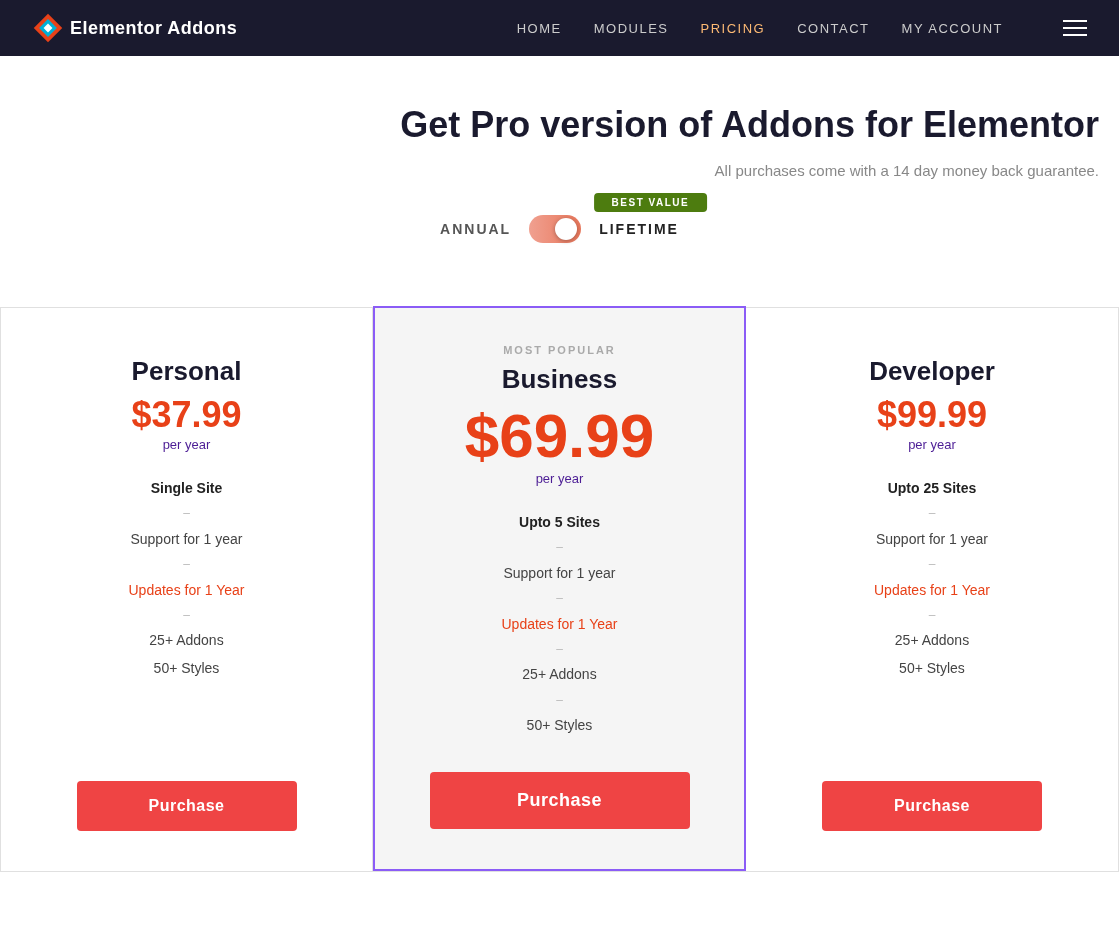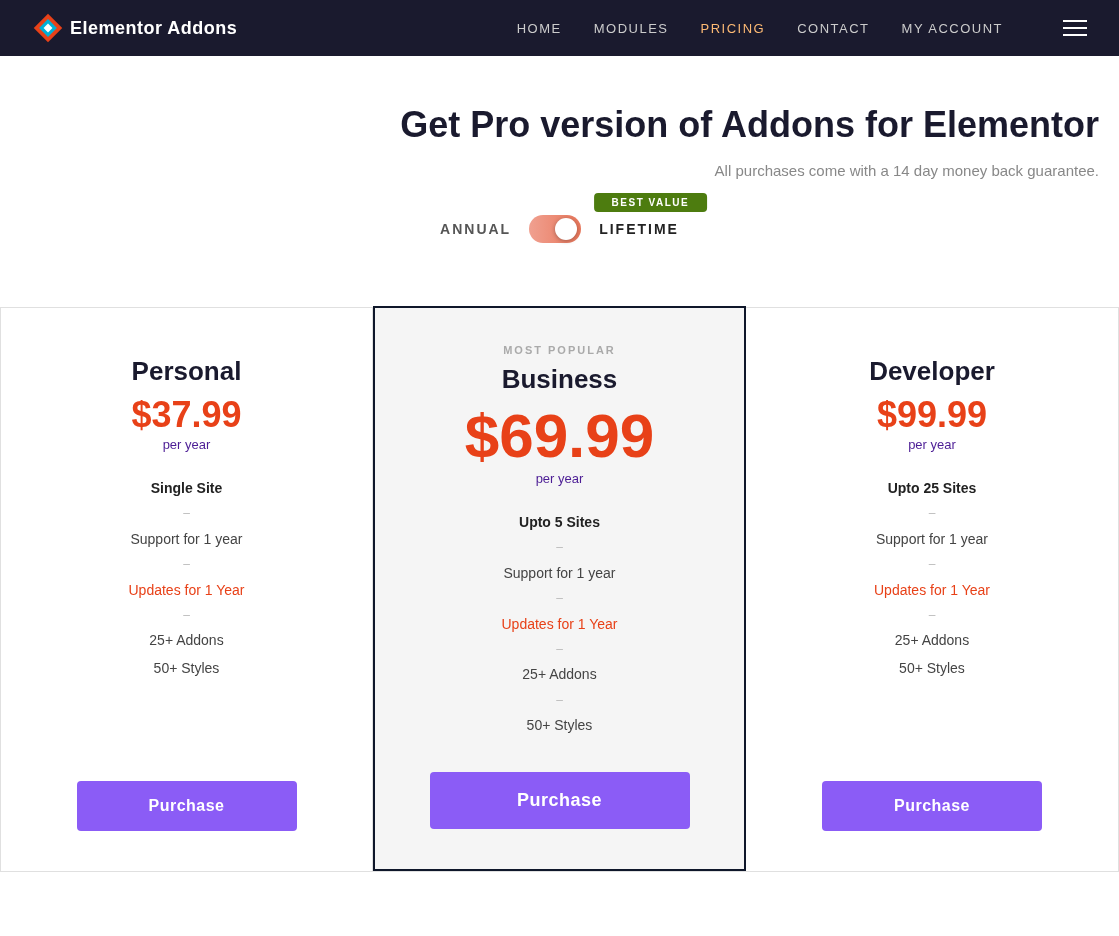--- a/index.html
+++ b/index.html
@@ -158,21 +158,21 @@
       display: flex;
       flex-direction: column;
       align-items: center;
       background: #fff;
     }
     .pricing-card:first-child {
       border-left: 1px solid #e0e0e0;
     }
     .pricing-card.popular {
       background: #f5f5f5;
-      border: 2px solid #0f172a;
+      border: 2px solid #8b5cf6;
       position: relative;
       z-index: 2;
       margin-top: -2px;
       padding-top: 36px;
     }
     .popular-label {
       font-size: 11px;
       letter-spacing: 2px;
       text-transform: uppercase;
       color: #aaa;
@@ -217,21 +217,21 @@
       color: #222;
     }
     .plan-features li.link-style {
       color: #e84118;
     }
     .plan-features li.separator {
       color: #bbb;
       font-size: 12px;
     }
     .purchase-btn {
-      background: #8b5cf6;
+      background: #ef4444;
       color: #fff;
       border: none;
       border-radius: 4px;
       padding: 16px 48px;
       font-size: 16px;
       font-weight: 700;
       cursor: pointer;
       letter-spacing: 0.5px;
       width: 100%;
       max-width: 220px;

